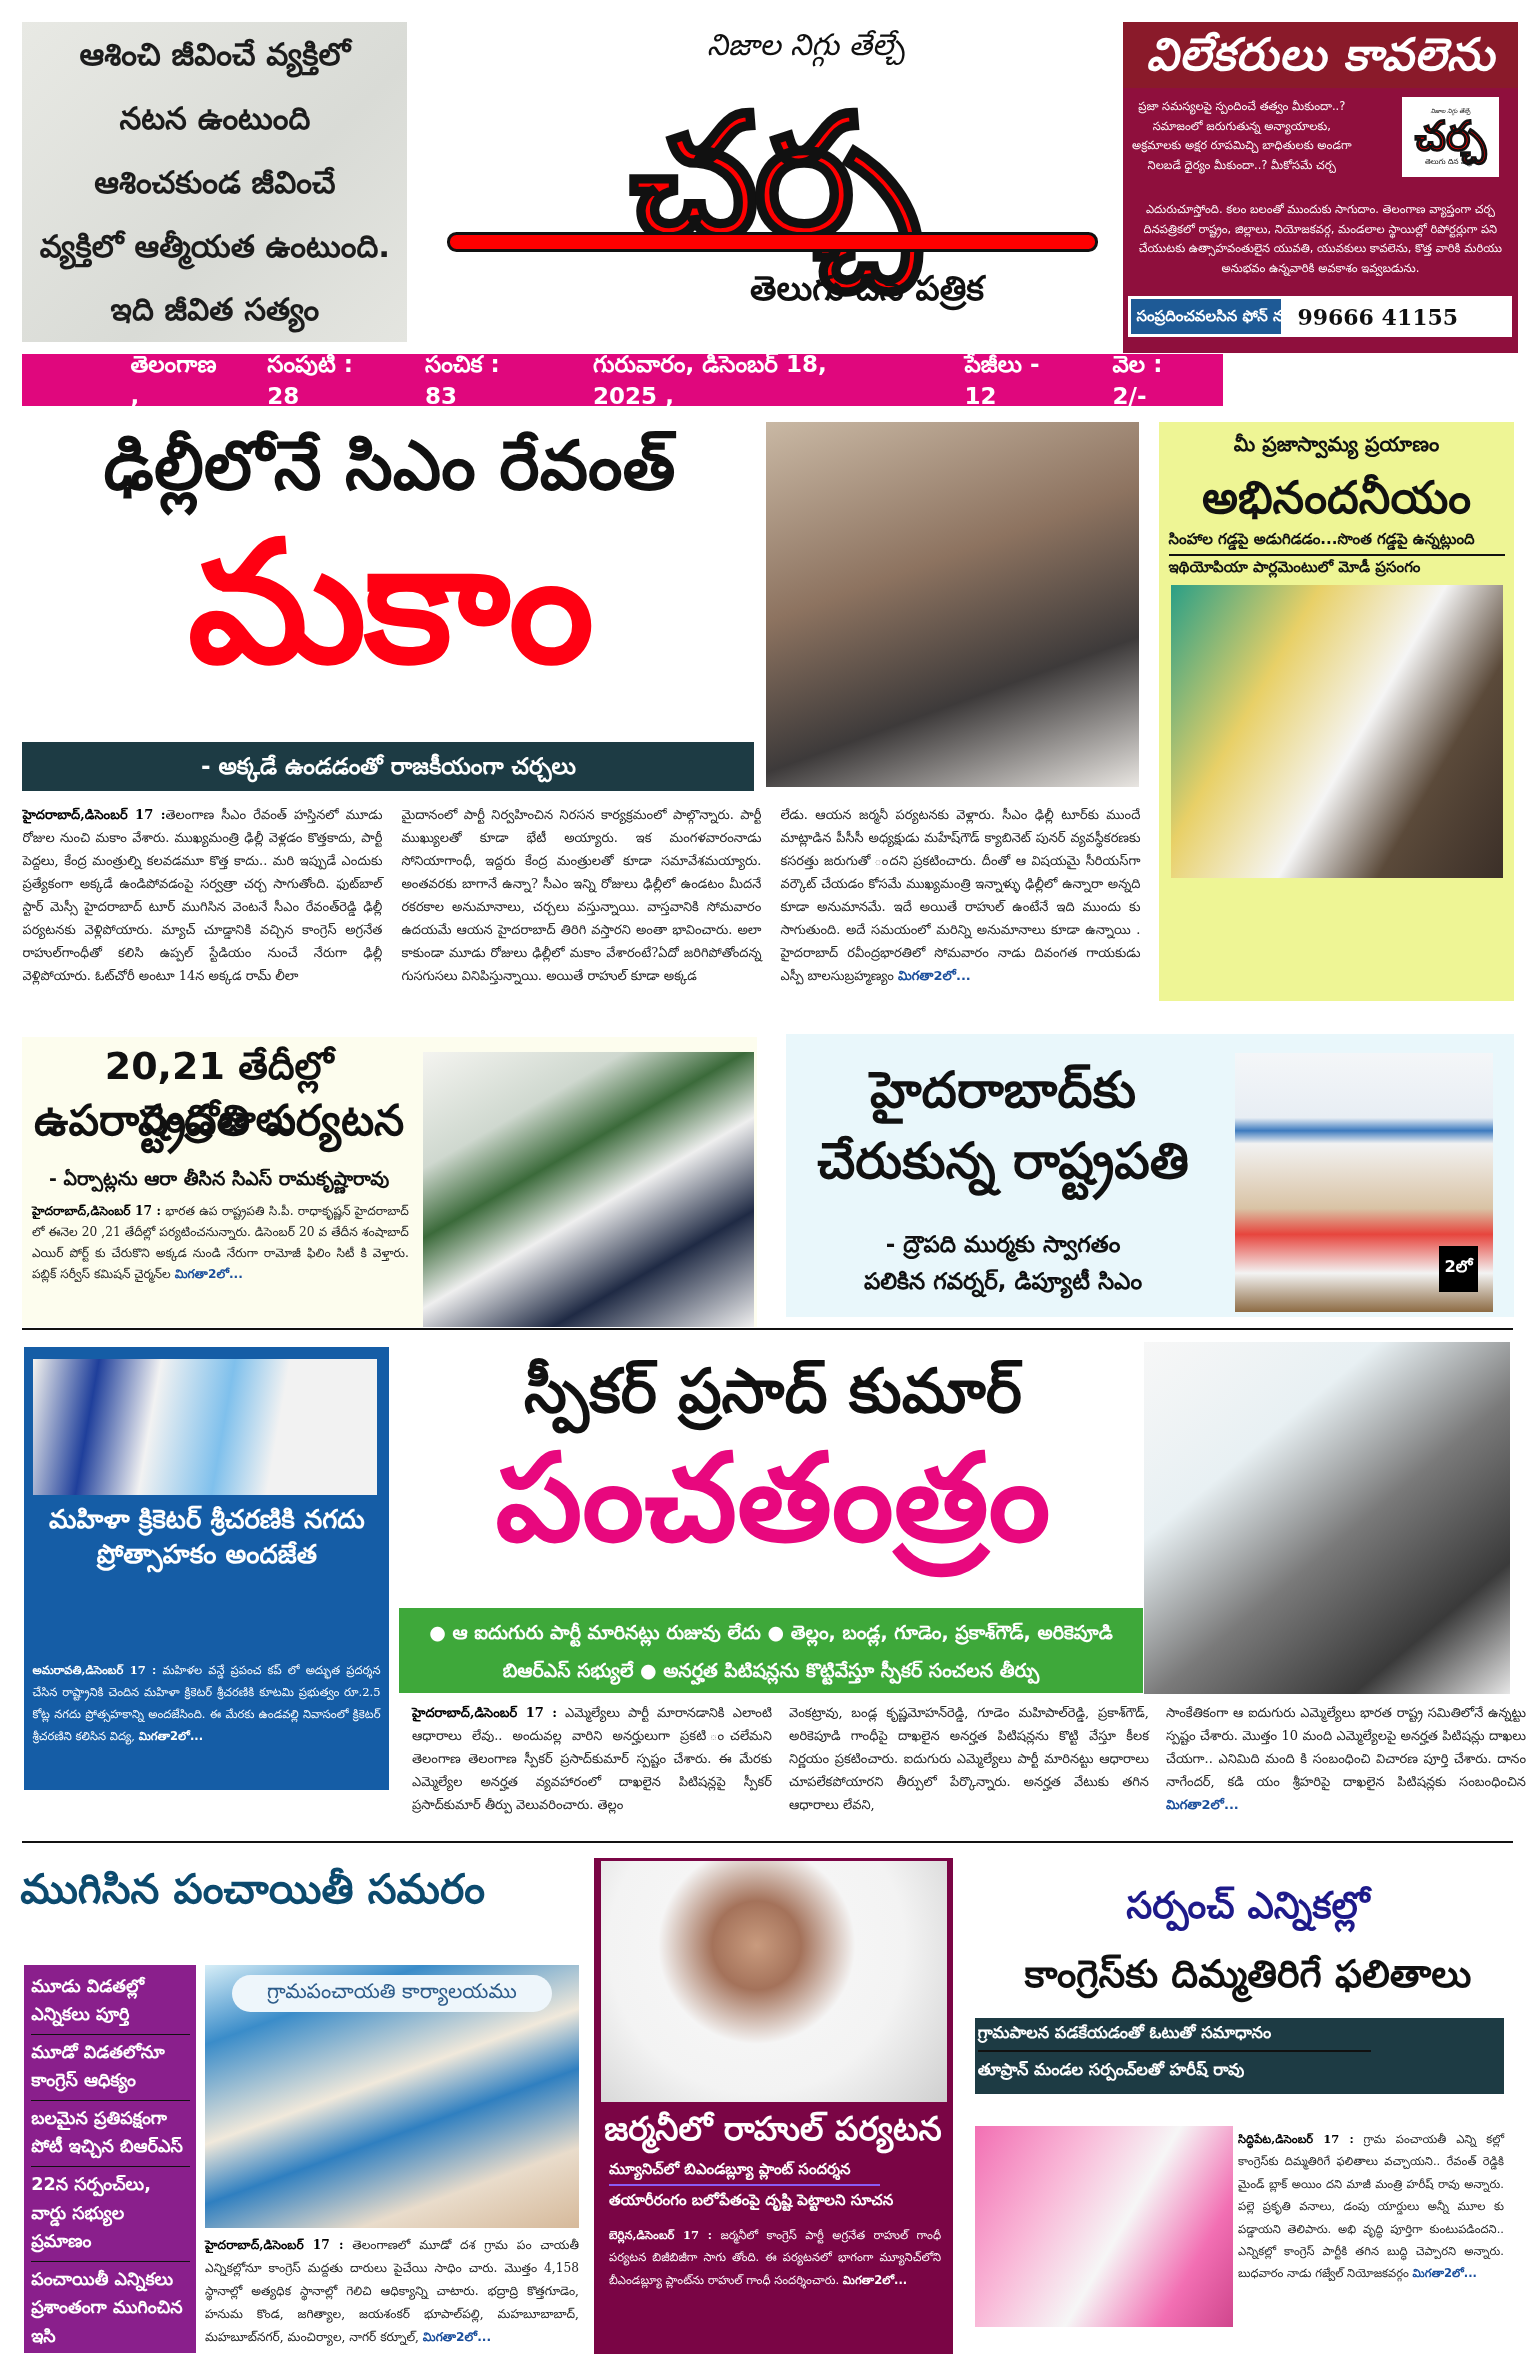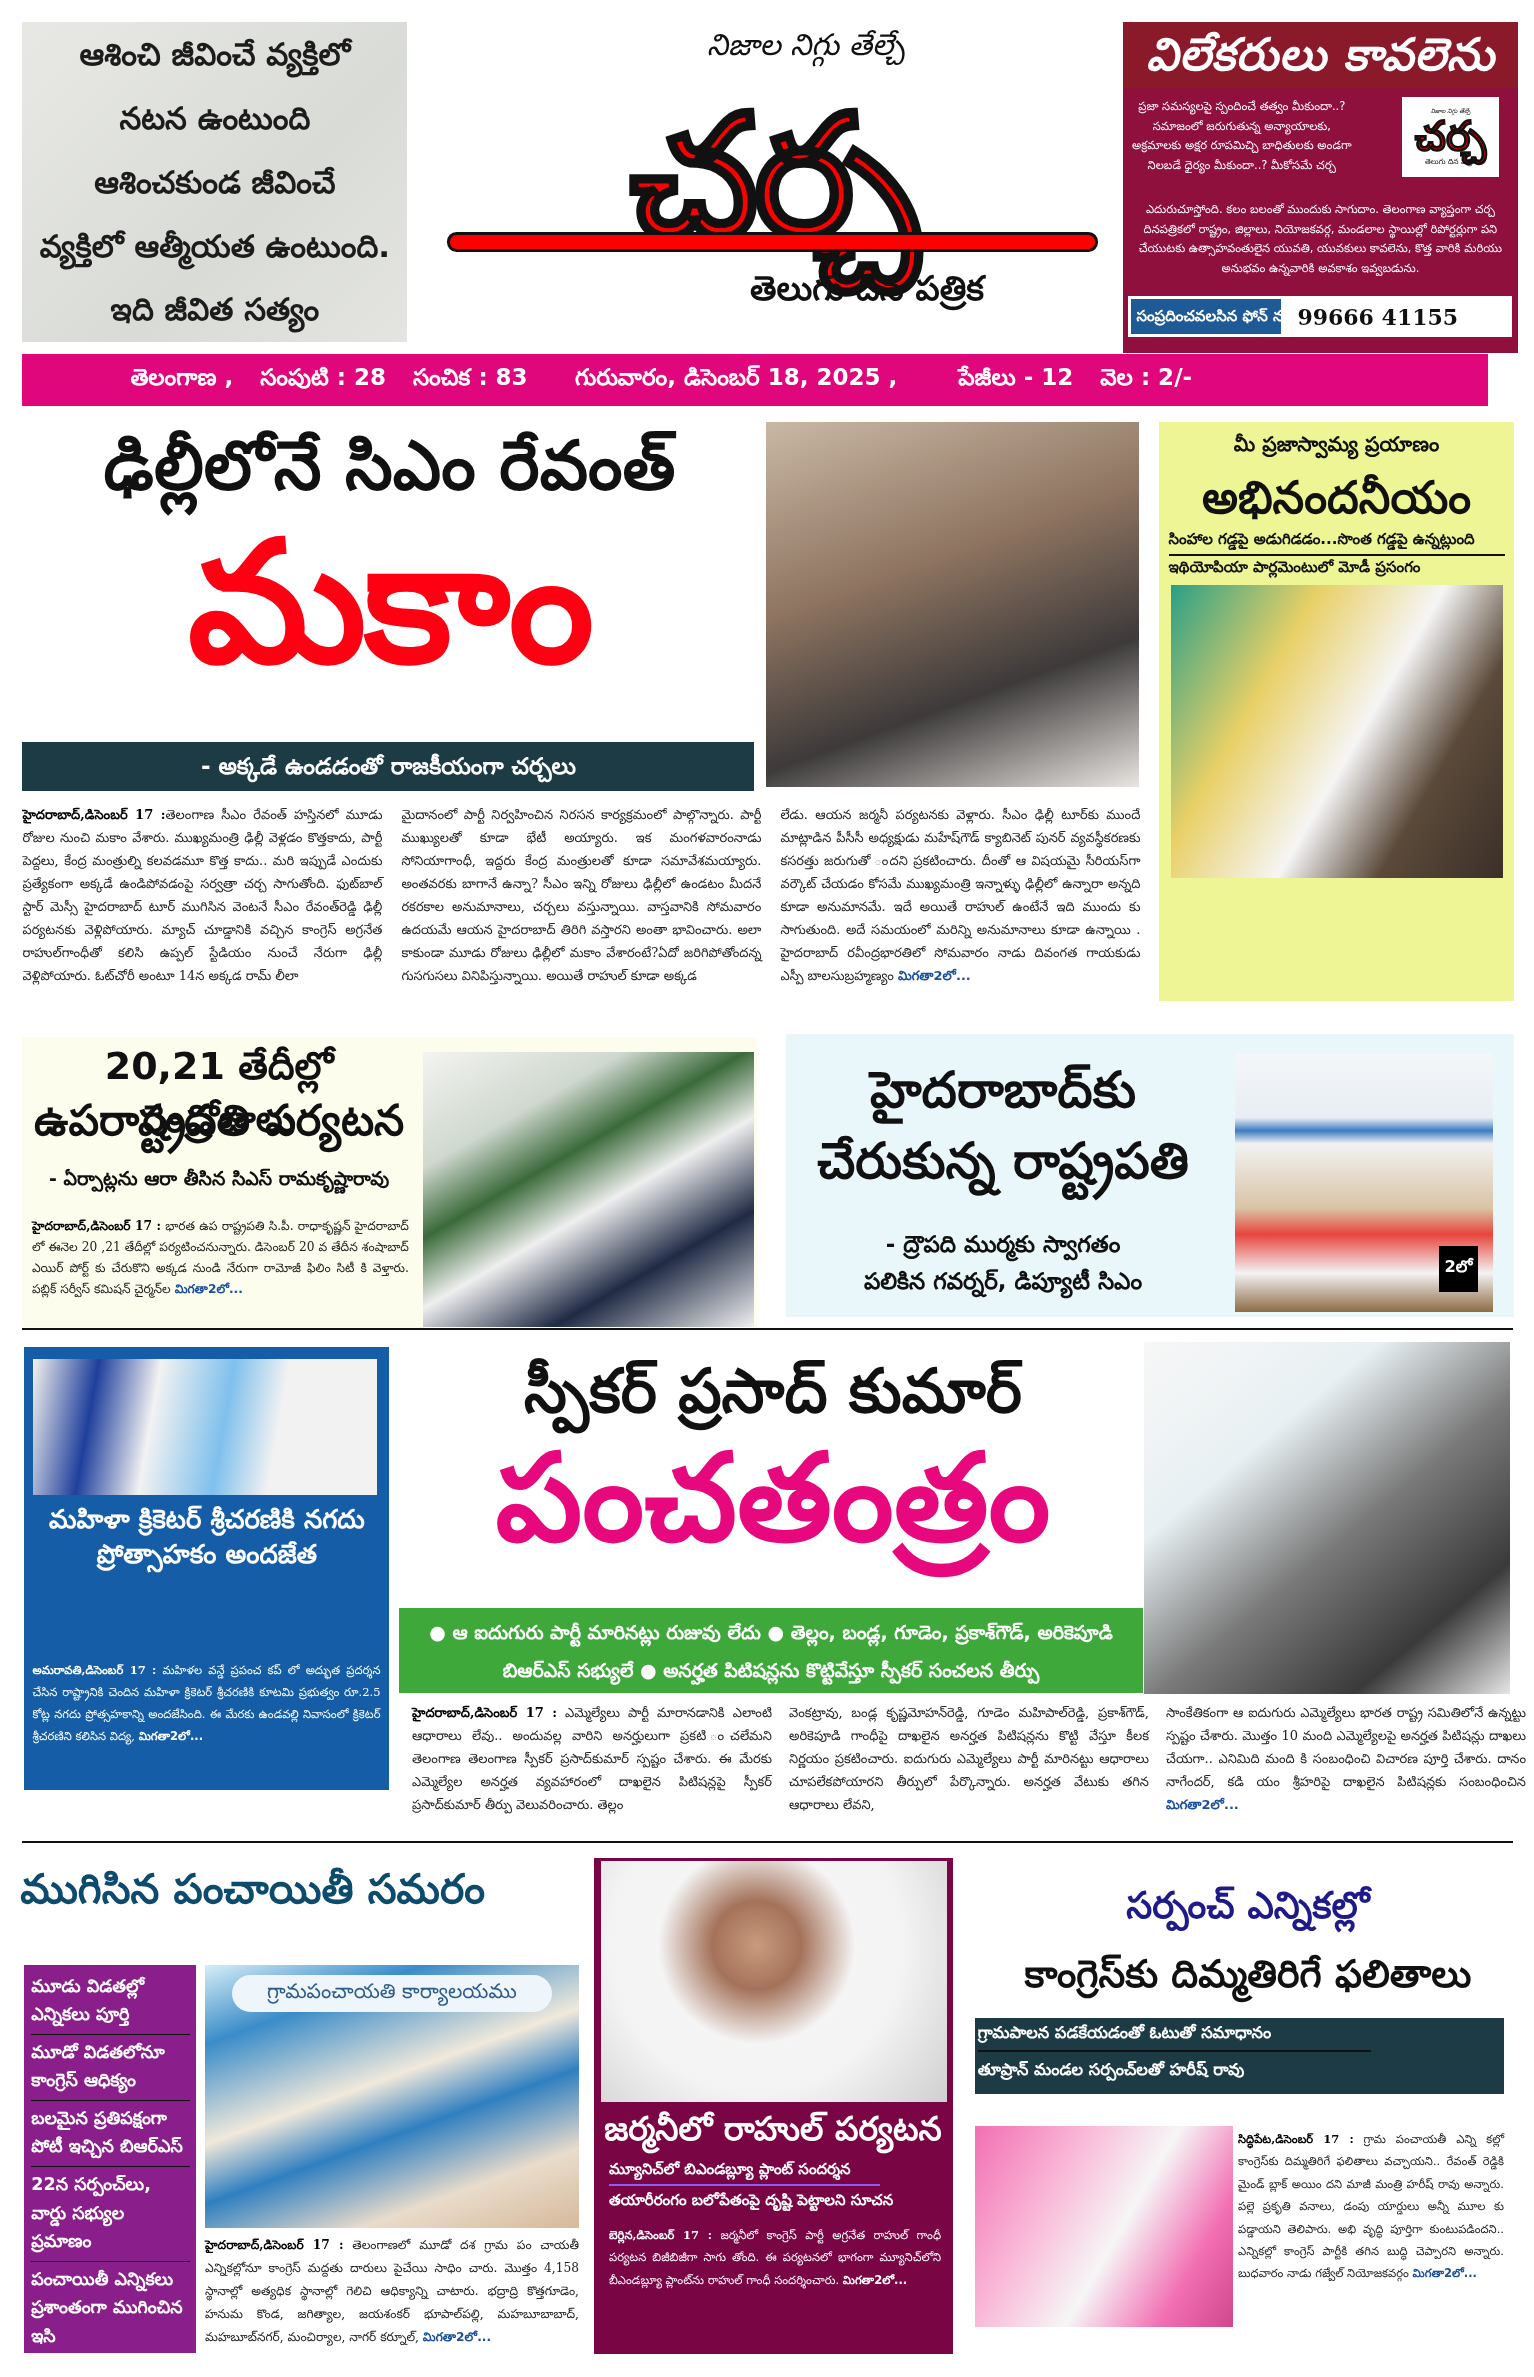--- a/index.html
+++ b/index.html
@@ -26,21 +26,21 @@
   .ad-logo { position:absolute; right: 19px; top: 75px; width: 97px; height: 80px; background:#fff; display:flex; flex-direction:column; align-items:center; justify-content:center; }
   .ad-logo .mini-tag { font-size: 6.1px; font-style: italic; }
   .ad-logo .mini-logo { font-size: 41px; font-weight:bold; color:#f00; -webkit-text-stroke:1.4px #111; line-height:1; }
   .ad-logo .mini-sub { font-size: 7.5px; }
   .ad-body { position:absolute; left: 6.8px; top: 75px; width: 224px; color:#fff; font-size: 11.5px; line-height: 19.7px; text-align:center; }
   .ad-body2 { position:absolute; left: 5.4px; top: 178px; width: 384px; color:#fff; font-size: 11.5px; line-height: 19.7px; text-align:center; }
   .ad-phone { position:absolute; left: 5.4px; top: 274px; width: 384px; height: 41px; background:#fff; display:flex; align-items:center; }
   .ad-phone .lbl { background:#1e5a96; color:#fff; height: 35px; line-height:35px; padding: 0 5.4px; font-size: 15px; font-weight:bold; margin-left:2.7px; width: 150px; white-space:nowrap; overflow:hidden; }
   .ad-phone .num { font-size: 22px; font-weight:bold; margin-left: 16.3px; font-family: "DejaVu Serif", serif; }
 
-  .infobar { left: 22.4px; top: 354px; width: 1466px; height: 52px; background: #e0077d; color:#fff; display:flex; align-items:center; font-size: 23px; font-weight:bold; padding-left: 108px; gap: 0; }
+  .infobar { left: 22.4px; top: 354px; width: 1201px; height: 52px; background: #e0077d; color:#fff; display:flex; align-items:center; font-size: 23px; font-weight:bold; padding-left: 108px; gap: 16px; }
   .infobar span { margin-right: 27px; }
 
   
   .lead-kicker { left: 27px; top: 427px; width: 725px; text-align:center; font-size: 68px; font-weight:bold; line-height: 1.15; }
   .lead-head { left: 27px; top: 518px; width: 725px; text-align:center; font-size: 169px; font-weight:bold; color:#ff0012; line-height: 1; letter-spacing: -2.7px; }
   .lead-deck { left: 22.4px; top: 742px; width: 732px; height: 49px; background: #1d3b44; color:#fff; font-size: 23px; font-weight:bold; line-height:49px; text-align:center; }
   .lead-photo { left: 766px; top: 422px; width: 373px; height: 365px; }
   .lead-cols { left: 22.4px; top: 803px; width: 1118px; display:grid; grid-template-columns: 1fr 1fr 1fr; column-gap: 19px; }
 
   .modi-box { left: 1159px; top: 422px; width: 355px; height: 579px; background: #eef595; }
@@ -49,21 +49,21 @@
   .modi-sub1 { position:absolute; left: 9.5px; top: 108px; width: 336px; font-size: 15px; font-weight:bold; padding-bottom:2.7px; border-bottom: 2px solid #111; }
   .modi-sub2 { position:absolute; left: 9.5px; top: 136px; width: 336px; font-size: 15px; font-weight:bold; }
   .modi-photo { position:absolute; left: 12.2px; top: 163px; width: 332px; height: 293px; background: linear-gradient(120deg,#2a9f86 0%, #e8d067 30%, #f5f5f5 55%, #5b4a3a 75%, #3b2f28 100%); }
   .modi-text { position:absolute; left: 9.5px; top: 461px; width: 336px; font-size: 12.2px; line-height: 23px; }
 
   
   .vp-box { left: 22.4px; top: 1037px; width: 735px; height: 290px; background: #fdfdee; }
   .vp-kicker { position:absolute; left: 6.8px; top: 6.8px; width: 380px; text-align:center; font-size: 38px; font-weight:bold; }
   .vp-head { position:absolute; left: 6.8px; top: 58px; width: 380px; text-align:center; font-size: 43px; font-weight:bold; }
   .vp-deck { position:absolute; left: 6.8px; top: 130px; width: 380px; text-align:center; font-size: 19px; font-weight:bold; }
-  .vp-text { position:absolute; left: 9.5px; top: 164px; width: 377px; font-size: 12.2px; line-height: 21px; margin-top: 15px; }
+  .vp-text { position:absolute; left: 9.5px; top: 164px; width: 377px; font-size: 12.2px; line-height: 21px; }
   .vp-photo { position:absolute; left: 401px; top: 15px; width: 331px; height: 275px; background: linear-gradient(150deg,#f4f4f0 0%, #cfd8cf 25%, #3b6a3a 40%, #efefef 55%, #1f2a44 75%, #f0f0f0 100%); }
 
   .pres-box { left: 786px; top: 1034px; width: 728px; height: 283px; background: #e9f7fb; }
   .pres-head1 { position:absolute; left: 0; top: 27px; width: 434px; text-align:center; font-size: 50px; font-weight:bold; }
   .pres-head2 { position:absolute; left: 0; top: 98px; width: 434px; text-align:center; font-size: 50px; font-weight:bold; }
   .pres-deck1 { position:absolute; left: 0; top: 197px; width: 434px; text-align:center; font-size: 23px; font-weight:bold; }
   .pres-deck2 { position:absolute; left: 0; top: 234px; width: 434px; text-align:center; font-size: 23px; font-weight:bold; }
   .pres-photo { position:absolute; left: 449px; top: 19px; width: 258px; height: 259px; background: linear-gradient(180deg,#f4f6f8 0%, #e8eef4 25%, #3d7bbf 30%, #f2f2f2 35%, #d9c3a5 60%, #e7453d 70%, #f3f3f3 85%, #8d6b44 100%); }
   .badge-2lo { position:absolute; right: 15px; bottom: 20.3px; width: 39px; height: 46px; background:#000; color:#fff; font-size: 16.3px; font-weight:bold; display:flex; align-items:center; justify-content:center; }
 

